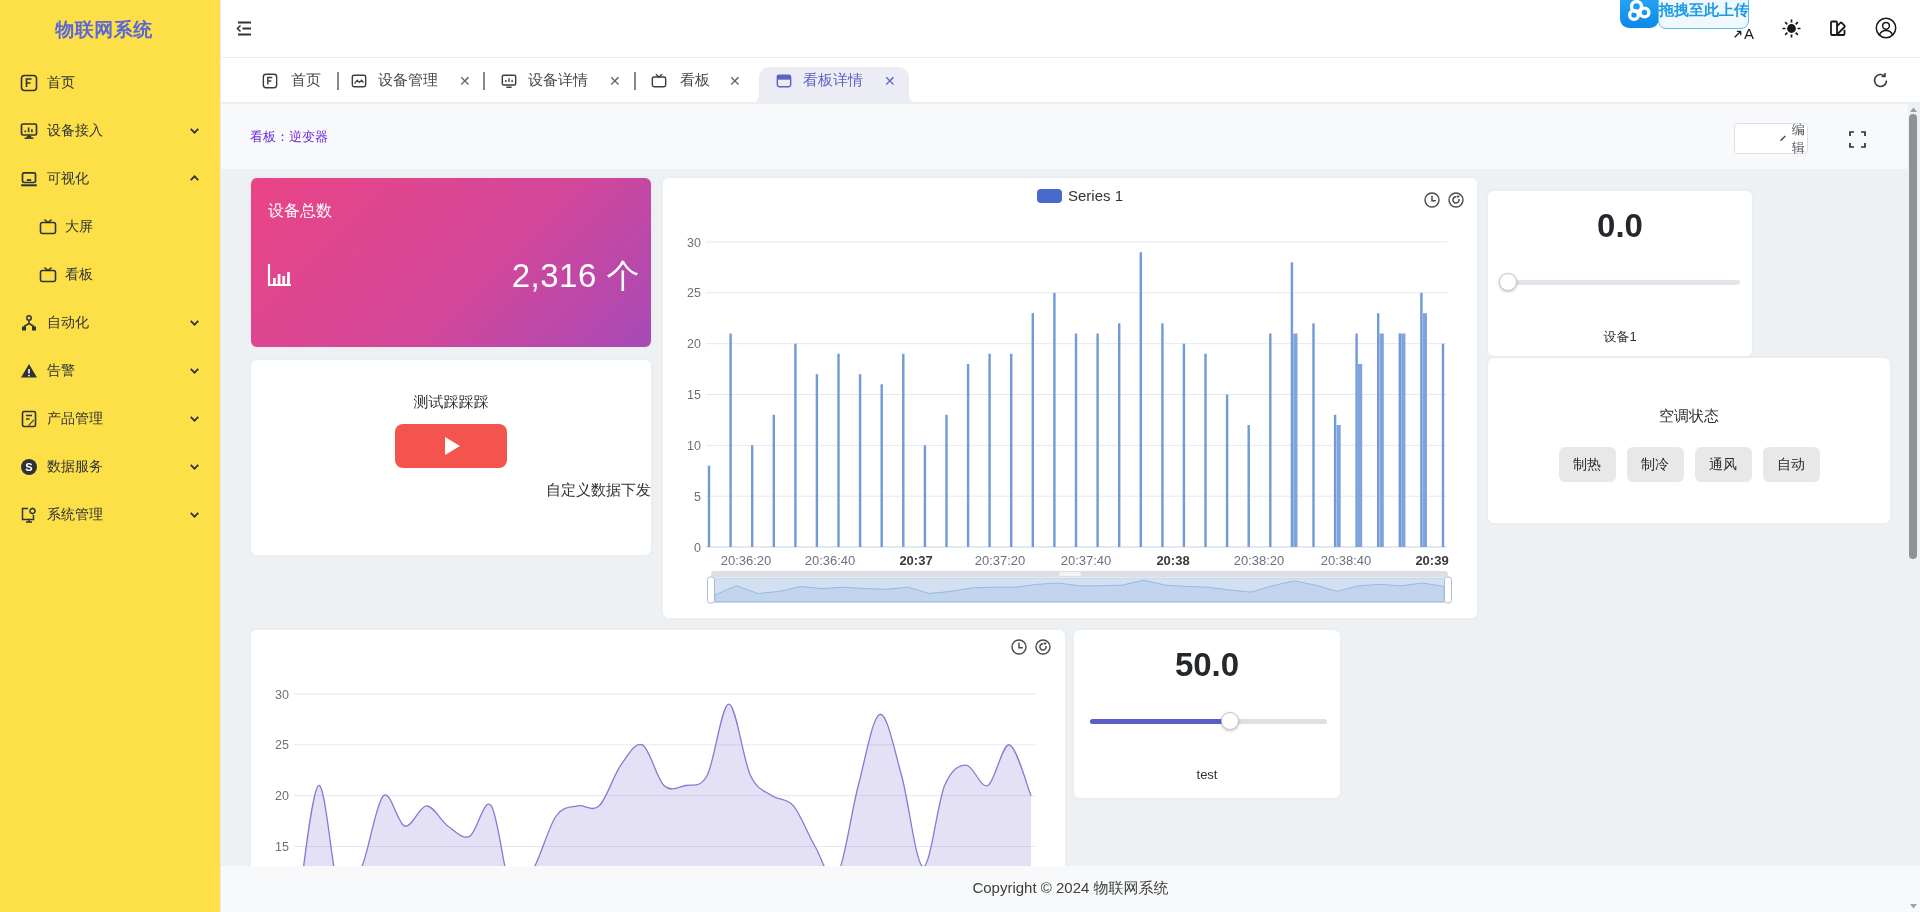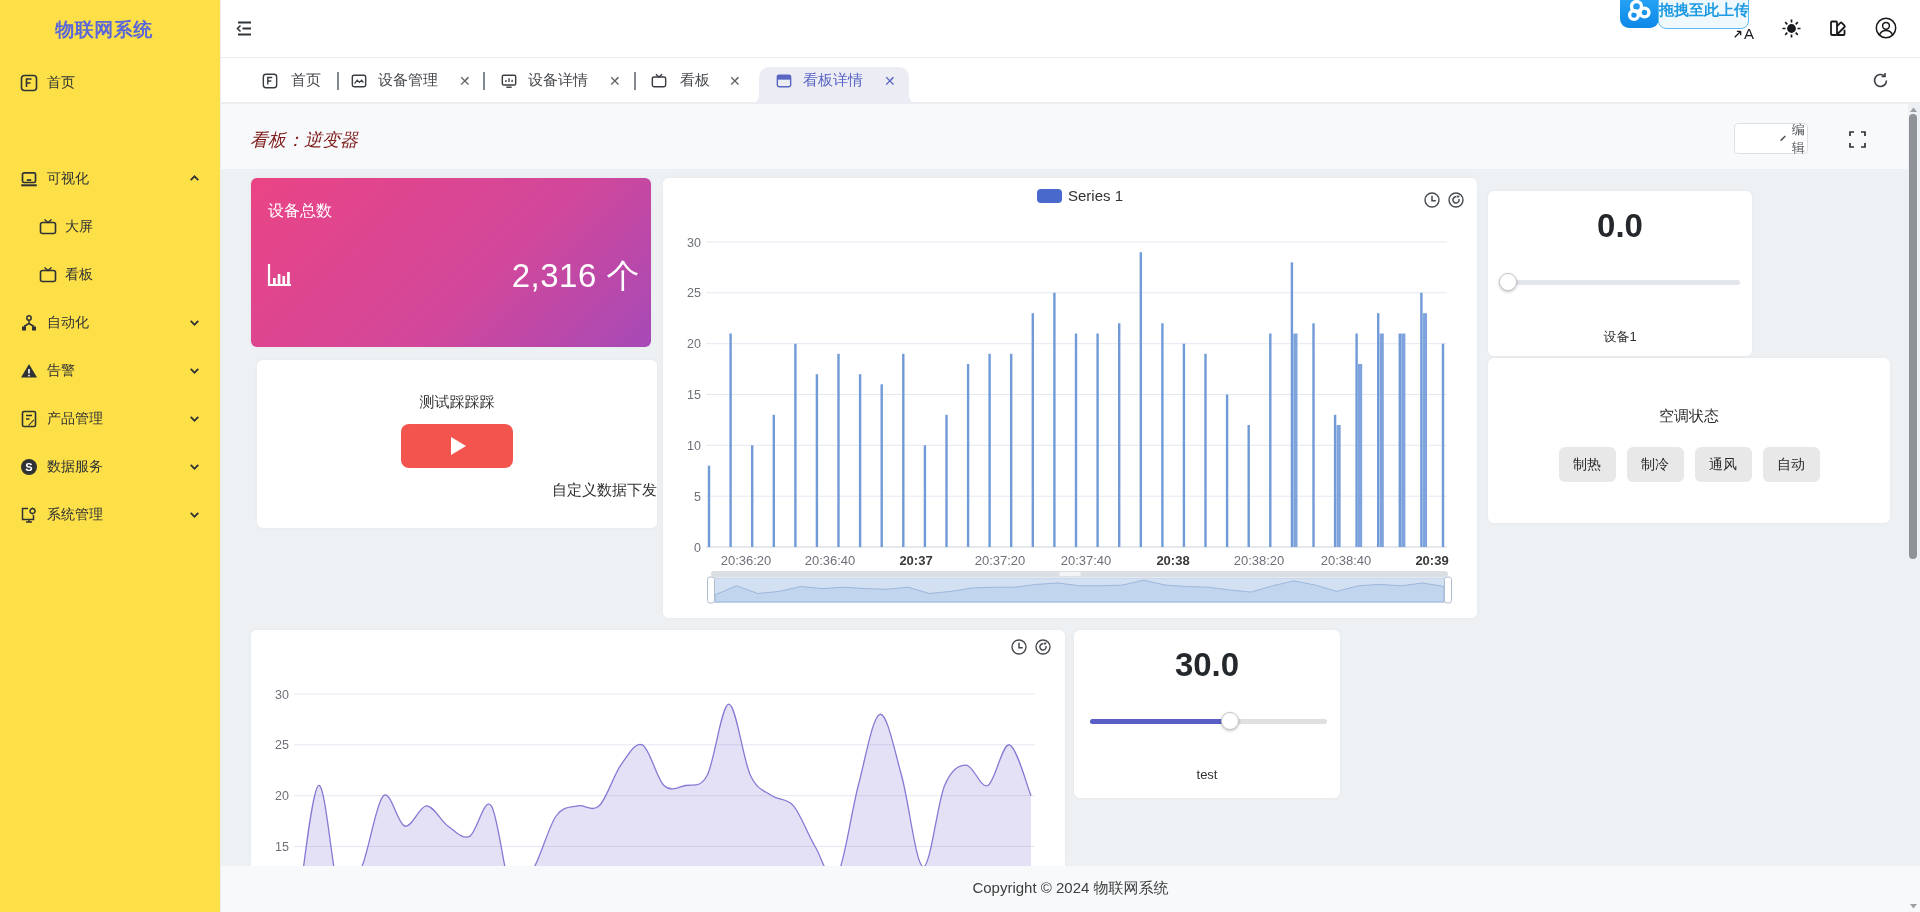--- a/index.html
+++ b/index.html
@@ -19,31 +19,31 @@
 #tabbar { position:absolute; left:221px; top:57px; width:1699px; height:46px; background:#fff; border-top:1px solid #ececef; border-bottom:1px solid #e9ebee; z-index:4;}
 .tab { position:absolute; top:0; height:45px; display:flex; align-items:center; font-size:15px; color:#46494d; }
 .tdiv { position:absolute; top:14px; width:1.5px; height:18px; background:#83878e; }
 .tclose { font-size:14px; color:#5d6066; }
 #tab-active { position:absolute; left:538px; top:9px; width:150px; height:37px; background:#ececf4; border-radius:10px 10px 0 0; }
 #tab-active:before, #tab-active:after { content:""; position:absolute; bottom:0; width:10px; height:10px; background:radial-gradient(circle at 0 0, transparent 10px, #ececf4 10px); }
 #tab-active:before { left:-10px; background:radial-gradient(circle at 0 0, transparent 10px, #ececf4 10.5px); }
 #tab-active:after { right:-10px; background:radial-gradient(circle at 100% 0, transparent 10px, #ececf4 10.5px); }
 
 #pagehead { position:absolute; left:221px; top:104px; width:1687px; height:65px; background:#f7f9fa; }
-#pagehead .title { position:absolute; left:29px; top:24px; font-size:18px; color:#7f1d1d;font-style:italic; }
+#pagehead .title { position:absolute; left:29px; top:24px; font-size:13px; color:#6d28d9; }
 #btn-edit { position:absolute; right:100px; top:19px; width:74px; height:31px; background:#fff; border:1px solid #dcdfe6; border-radius:4px; font-size:13px; color:#53565c; display:flex; align-items:center; justify-content:center; gap:5px;padding-left:44px;}
 
 #dash { position:absolute; left:221px; top:169px; width:1687px; height:697px; background:#edf1f4; overflow:hidden; }
 .card { position:absolute; background:#fff; border-radius:6px; box-shadow:0 0 5px rgba(0,0,0,0.04); }
 
 #card-pink { left:30px; top:9px; width:400px; height:169px; border-radius:6px; background:linear-gradient(135deg,#ea4485 0%,#d2479a 58%,#a64ab7 100%); color:#fff; }
 #card-pink .t { position:absolute; left:17px; top:23px; font-size:16px; }
 #card-pink .v { position:absolute; right:11px; top:76px; font-size:33px; letter-spacing:0.5px; }
 
-#card-test { left:30px; top:191px; width:400px; height:168px;margin-left:6px; }
+#card-test { left:30px; top:191px; width:400px; height:195px; }
 #card-test .t1 { position:absolute; top:33px; width:100%; text-align:center; font-size:15px; color:#303133; }
 #card-test .btn { position:absolute; left:144px; top:64px; width:112px; height:44px; background:#f4544e; border-radius:8px; }
 #card-test .t2 { position:absolute; top:121px; width:100%; text-align:right; font-size:15px; color:#303133; }
 
 #card-chart1 { left:442px; top:9px; width:814px; height:440px; }
 
 #card-sl1 { left:1267px; top:22px; width:264px; height:165px; }
 .slval { position:absolute; top:16px; width:100%; text-align:center; font-size:33px; font-weight:bold; color:#24272b; }
 .sllab { position:absolute; top:137px; width:100%; text-align:center; font-size:13px; color:#303133; }
 
@@ -66,20 +66,32 @@
 <body>
 
 <aside id="sidebar">
   <div id="logo">物联网系统</div>
   <div class="mi" style="top:59px">
     <svg class="ic" viewBox="0 0 18 18">
         <rect x="1.5" y="1.5" width="15" height="15" rx="3" fill="none" stroke="#2f3235" stroke-width="1.6"></rect>
         <path d="M6.5 13V5h5M6.5 9h4" stroke="#2f3235" stroke-width="1.6" fill="none"></path>
       </svg>
     <div class="tx">首页</div>
+  </div>
+  <div class="mi" style="top:107px">
+    <svg class="ic" viewBox="0 0 18 18">
+        <rect x="1.5" y="2" width="15" height="11" rx="1.5" fill="none" stroke="#2f3235" stroke-width="1.7"></rect>
+        <path d="M5.3 10.2V8.4M8.6 10.2V5.6M11.9 10.2V7.2" stroke="#2f3235" stroke-width="1.6"></path>
+        <path d="M6.2 15.8c.6-1.6.9-2.6 2.8-2.6s2.2 1 2.8 2.6z" fill="#2f3235"></path>
+        <path d="M4.5 16.2h9" stroke="#2f3235" stroke-width="1.4"></path>
+      </svg>
+    <div class="tx">设备接入</div>
+    <svg class="ar" viewBox="0 0 12 12">
+        <path d="M2.5 4.5L6 8l3.5-3.5" fill="none" stroke="#303133" stroke-width="1.6"></path>
+      </svg>
   </div>
   <div class="mi" style="top:155px">
     <svg class="ic" viewBox="0 0 18 18">
         <rect x="2.5" y="2.8" width="13" height="9.7" rx="1.5" fill="none" stroke="#2f3235" stroke-width="1.7"></rect>
         <rect x="6.8" y="9.2" width="4.4" height="1.8" fill="#2f3235"></rect>
         <path d="M1.2 15.3h15.6" stroke="#2f3235" stroke-width="2"></path>
       </svg>
     <div class="tx">可视化</div>
     <svg class="ar" viewBox="0 0 12 12">
         <path d="M2.5 7.5L6 4l3.5 3.5" fill="none" stroke="#303133" stroke-width="1.6"></path>
@@ -404,21 +416,21 @@
 <line x1="43" y1="114.8" x2="784" y2="114.8" stroke="#e4e8f1" stroke-width="1"></line>
 <text x="38" y="119.3" font-size="12.5" fill="#6e7079" text-anchor="end" font-family="Liberation Sans">25</text>
 <line x1="43" y1="64.0" x2="784" y2="64.0" stroke="#e4e8f1" stroke-width="1"></line>
 <text x="38" y="68.5" font-size="12.5" fill="#6e7079" text-anchor="end" font-family="Liberation Sans">30</text>
 <path d="M46.0 287.7 C49.6 265.6 60.4 158.9 67.6 155.5 C74.8 152.1 82.0 253.8 89.2 267.3 C96.4 280.9 103.6 253.8 110.8 236.8 C118.0 219.9 125.2 172.4 132.4 165.7 C139.5 158.9 146.7 194.5 153.9 196.2 C161.1 197.9 168.3 175.8 175.5 175.8 C182.7 175.8 189.9 191.1 197.1 196.2 C204.3 201.2 211.5 209.7 218.7 206.3 C225.9 202.9 233.1 165.7 240.3 175.8 C247.5 186.0 254.7 257.2 261.9 267.3 C269.1 277.5 276.3 250.4 283.5 236.8 C290.7 223.3 297.9 196.2 305.1 186.0 C312.3 175.8 319.5 177.5 326.6 175.8 C333.8 174.1 341.0 182.6 348.2 175.8 C355.4 169.0 362.6 145.3 369.8 135.2 C377.0 125.0 384.2 111.4 391.4 114.8 C398.6 118.2 405.8 148.7 413.0 155.5 C420.2 162.3 427.4 157.2 434.6 155.5 C441.8 153.8 449.0 158.9 456.2 145.3 C463.4 131.8 470.6 74.2 477.8 74.2 C485.0 74.2 492.2 130.1 499.4 145.3 C506.5 160.6 513.7 160.6 520.9 165.7 C528.1 170.7 535.3 167.4 542.5 175.8 C549.7 184.3 556.9 204.6 564.1 216.5 C571.3 228.4 578.5 257.2 585.7 247.0 C592.9 236.8 600.1 182.6 607.3 155.5 C614.5 128.4 621.7 86.0 628.9 84.3 C636.1 82.6 643.3 119.9 650.5 145.3 C657.7 170.7 664.9 235.1 672.1 236.8 C679.3 238.5 686.5 172.4 693.6 155.5 C700.8 138.5 708.0 135.2 715.2 135.2 C722.4 135.2 729.6 158.9 736.8 155.5 C744.0 152.1 751.2 113.1 758.4 114.8 C765.6 116.5 776.4 157.2 780.0 165.7 L780.0 400 L46.0 400 Z" fill="#8278d8" fill-opacity="0.22"></path>
 <path d="M46.0 287.7 C49.6 265.6 60.4 158.9 67.6 155.5 C74.8 152.1 82.0 253.8 89.2 267.3 C96.4 280.9 103.6 253.8 110.8 236.8 C118.0 219.9 125.2 172.4 132.4 165.7 C139.5 158.9 146.7 194.5 153.9 196.2 C161.1 197.9 168.3 175.8 175.5 175.8 C182.7 175.8 189.9 191.1 197.1 196.2 C204.3 201.2 211.5 209.7 218.7 206.3 C225.9 202.9 233.1 165.7 240.3 175.8 C247.5 186.0 254.7 257.2 261.9 267.3 C269.1 277.5 276.3 250.4 283.5 236.8 C290.7 223.3 297.9 196.2 305.1 186.0 C312.3 175.8 319.5 177.5 326.6 175.8 C333.8 174.1 341.0 182.6 348.2 175.8 C355.4 169.0 362.6 145.3 369.8 135.2 C377.0 125.0 384.2 111.4 391.4 114.8 C398.6 118.2 405.8 148.7 413.0 155.5 C420.2 162.3 427.4 157.2 434.6 155.5 C441.8 153.8 449.0 158.9 456.2 145.3 C463.4 131.8 470.6 74.2 477.8 74.2 C485.0 74.2 492.2 130.1 499.4 145.3 C506.5 160.6 513.7 160.6 520.9 165.7 C528.1 170.7 535.3 167.4 542.5 175.8 C549.7 184.3 556.9 204.6 564.1 216.5 C571.3 228.4 578.5 257.2 585.7 247.0 C592.9 236.8 600.1 182.6 607.3 155.5 C614.5 128.4 621.7 86.0 628.9 84.3 C636.1 82.6 643.3 119.9 650.5 145.3 C657.7 170.7 664.9 235.1 672.1 236.8 C679.3 238.5 686.5 172.4 693.6 155.5 C700.8 138.5 708.0 135.2 715.2 135.2 C722.4 135.2 729.6 158.9 736.8 155.5 C744.0 152.1 751.2 113.1 758.4 114.8 C765.6 116.5 776.4 157.2 780.0 165.7 " fill="none" stroke="#847ad4" stroke-width="1.3"></path>
       </svg>
   </div>
 
   <div class="card" id="card-sl2">
-    <div class="slval">30.0</div>
+    <div class="slval">50.0</div>
     <div style="position:absolute;left:16px;top:89px;width:237px;height:5px;background:#e0e0e0;border-radius:3px;"></div>
     <div style="position:absolute;left:16px;top:89px;width:140px;height:5px;background:#5a5fc8;border-radius:3px;"></div>
     <div style="position:absolute;left:147px;top:82px;width:18px;height:18px;background:#fff;border:1px solid #c8c8c8;border-radius:50%;box-shadow:0 1px 3px rgba(0,0,0,0.25);"></div>
     <div class="sllab">test</div>
   </div>
 </div>
 
 <div id="footer">Copyright © 2024 物联网系统</div>
 
 <div id="scroll">

